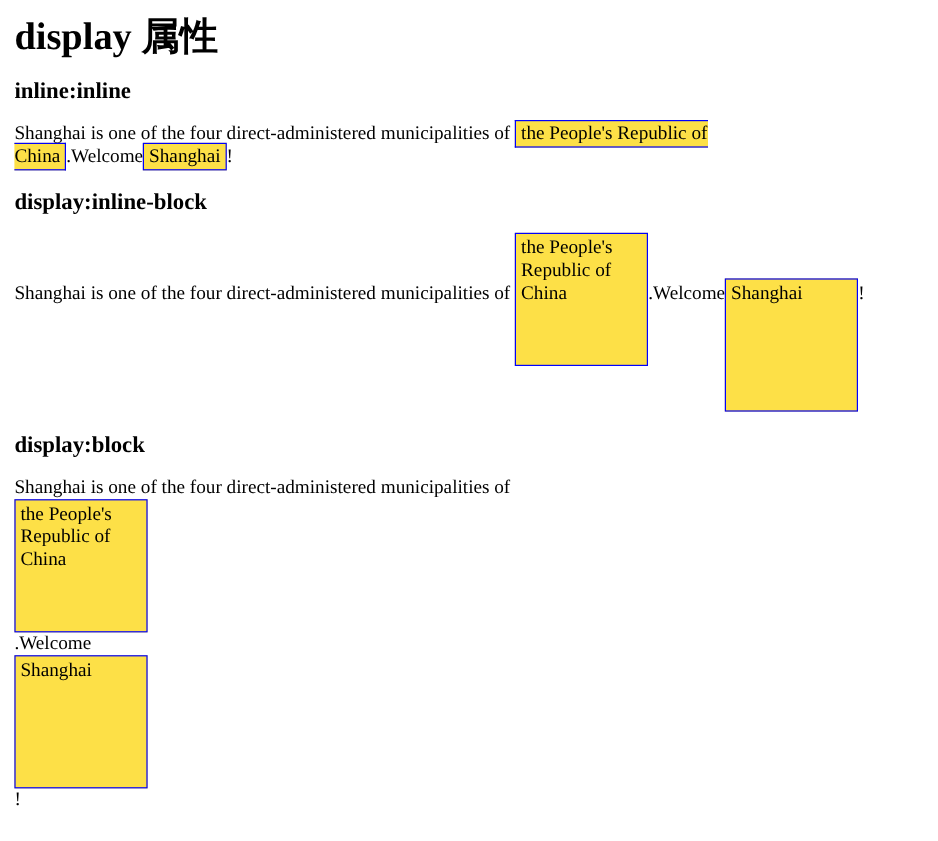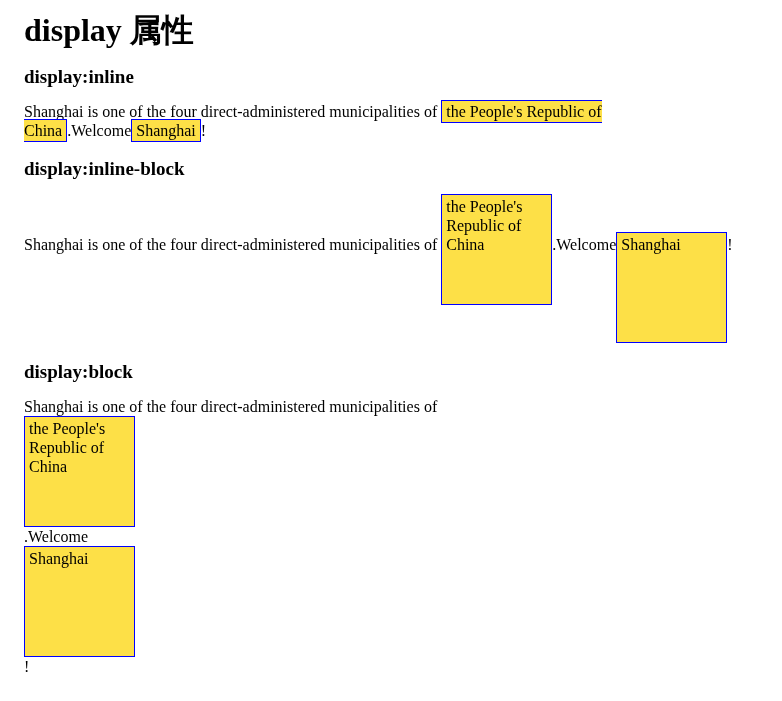--- a/index.html
+++ b/index.html
@@ -10,21 +10,21 @@
     width: 782px;
     height: 701px;
     background: #ffffff;
     font-family: "Liberation Serif", "DejaVu Serif", serif;
     font-size: 16px;
     color: #000000;
     overflow: hidden;
   }
 
   .page {
-    padding: 0 24px;
+    padding: 0 12px;
     box-sizing: border-box;
   }
 
   h1.page-title {
     font-family: "Liberation Serif", "DejaVu Serif", serif;
     font-size: 32px;
     font-weight: bold;
     margin: 13px 0 14px 0;
     line-height: 1.1;
     letter-spacing: 0px;
@@ -90,21 +90,21 @@
   .block-para .txt-mid  { display: block; }
   .block-para .txt-end  { display: block; }
 </style>
 </head>
 <body>
 
 <div class="page">
 
   <h1 class="page-title">display 属性</h1>
 
-  <h3 class="section-title">display:inline</h3>
+  <h3 class="section-title">inline:inline</h3>
 
   <p class="demo-para inline-para"><span>Shanghai is one of the four direct-administered municipalities of </span><span class="hl hl-inline">the People's Republic of China</span><span>.Welcome</span><span class="hl hl-inline">Shanghai</span><span>!</span></p>
 
   <h3 class="section-title">display:inline-block</h3>
 
   <p class="demo-para inline-block-para"><span>Shanghai is one of the four direct-administered municipalities of </span><span class="hl hl-inline-block">the People's Republic of China</span><span>.Welcome</span><span class="hl hl-inline-block">Shanghai</span><span>!</span></p>
 
   <h3 class="section-title">display:block</h3>
 
   <p class="demo-para block-para">

